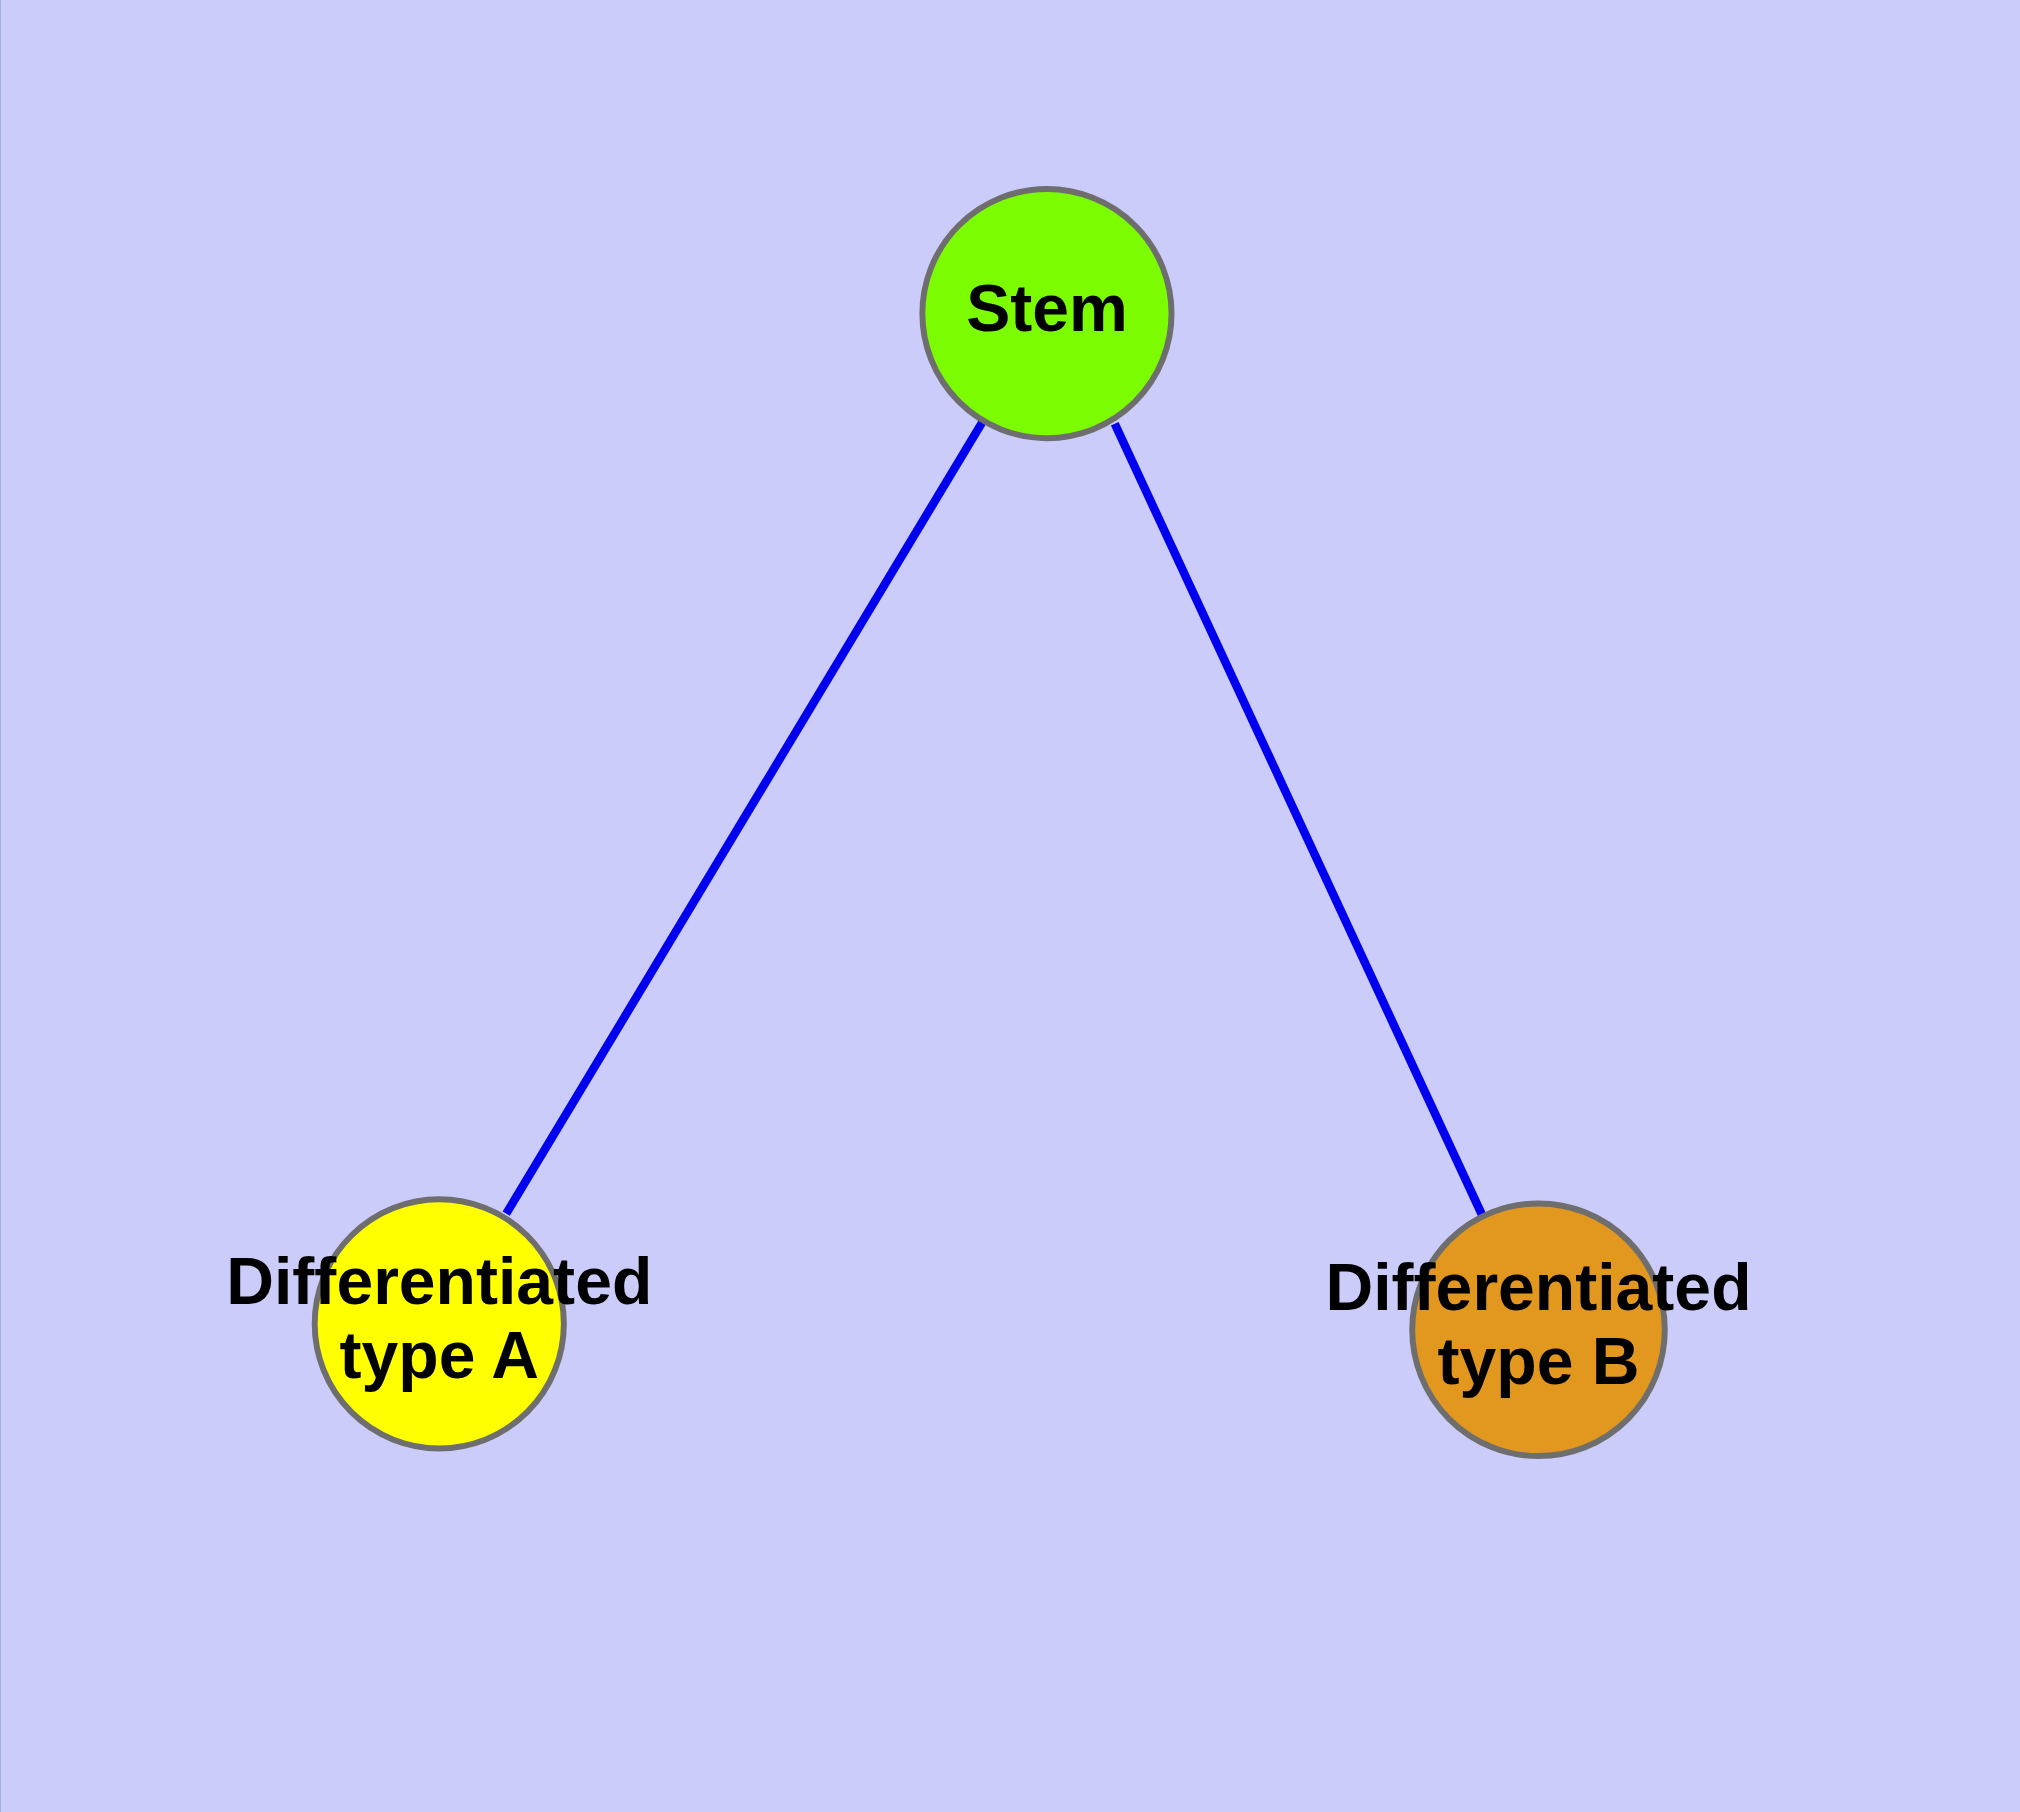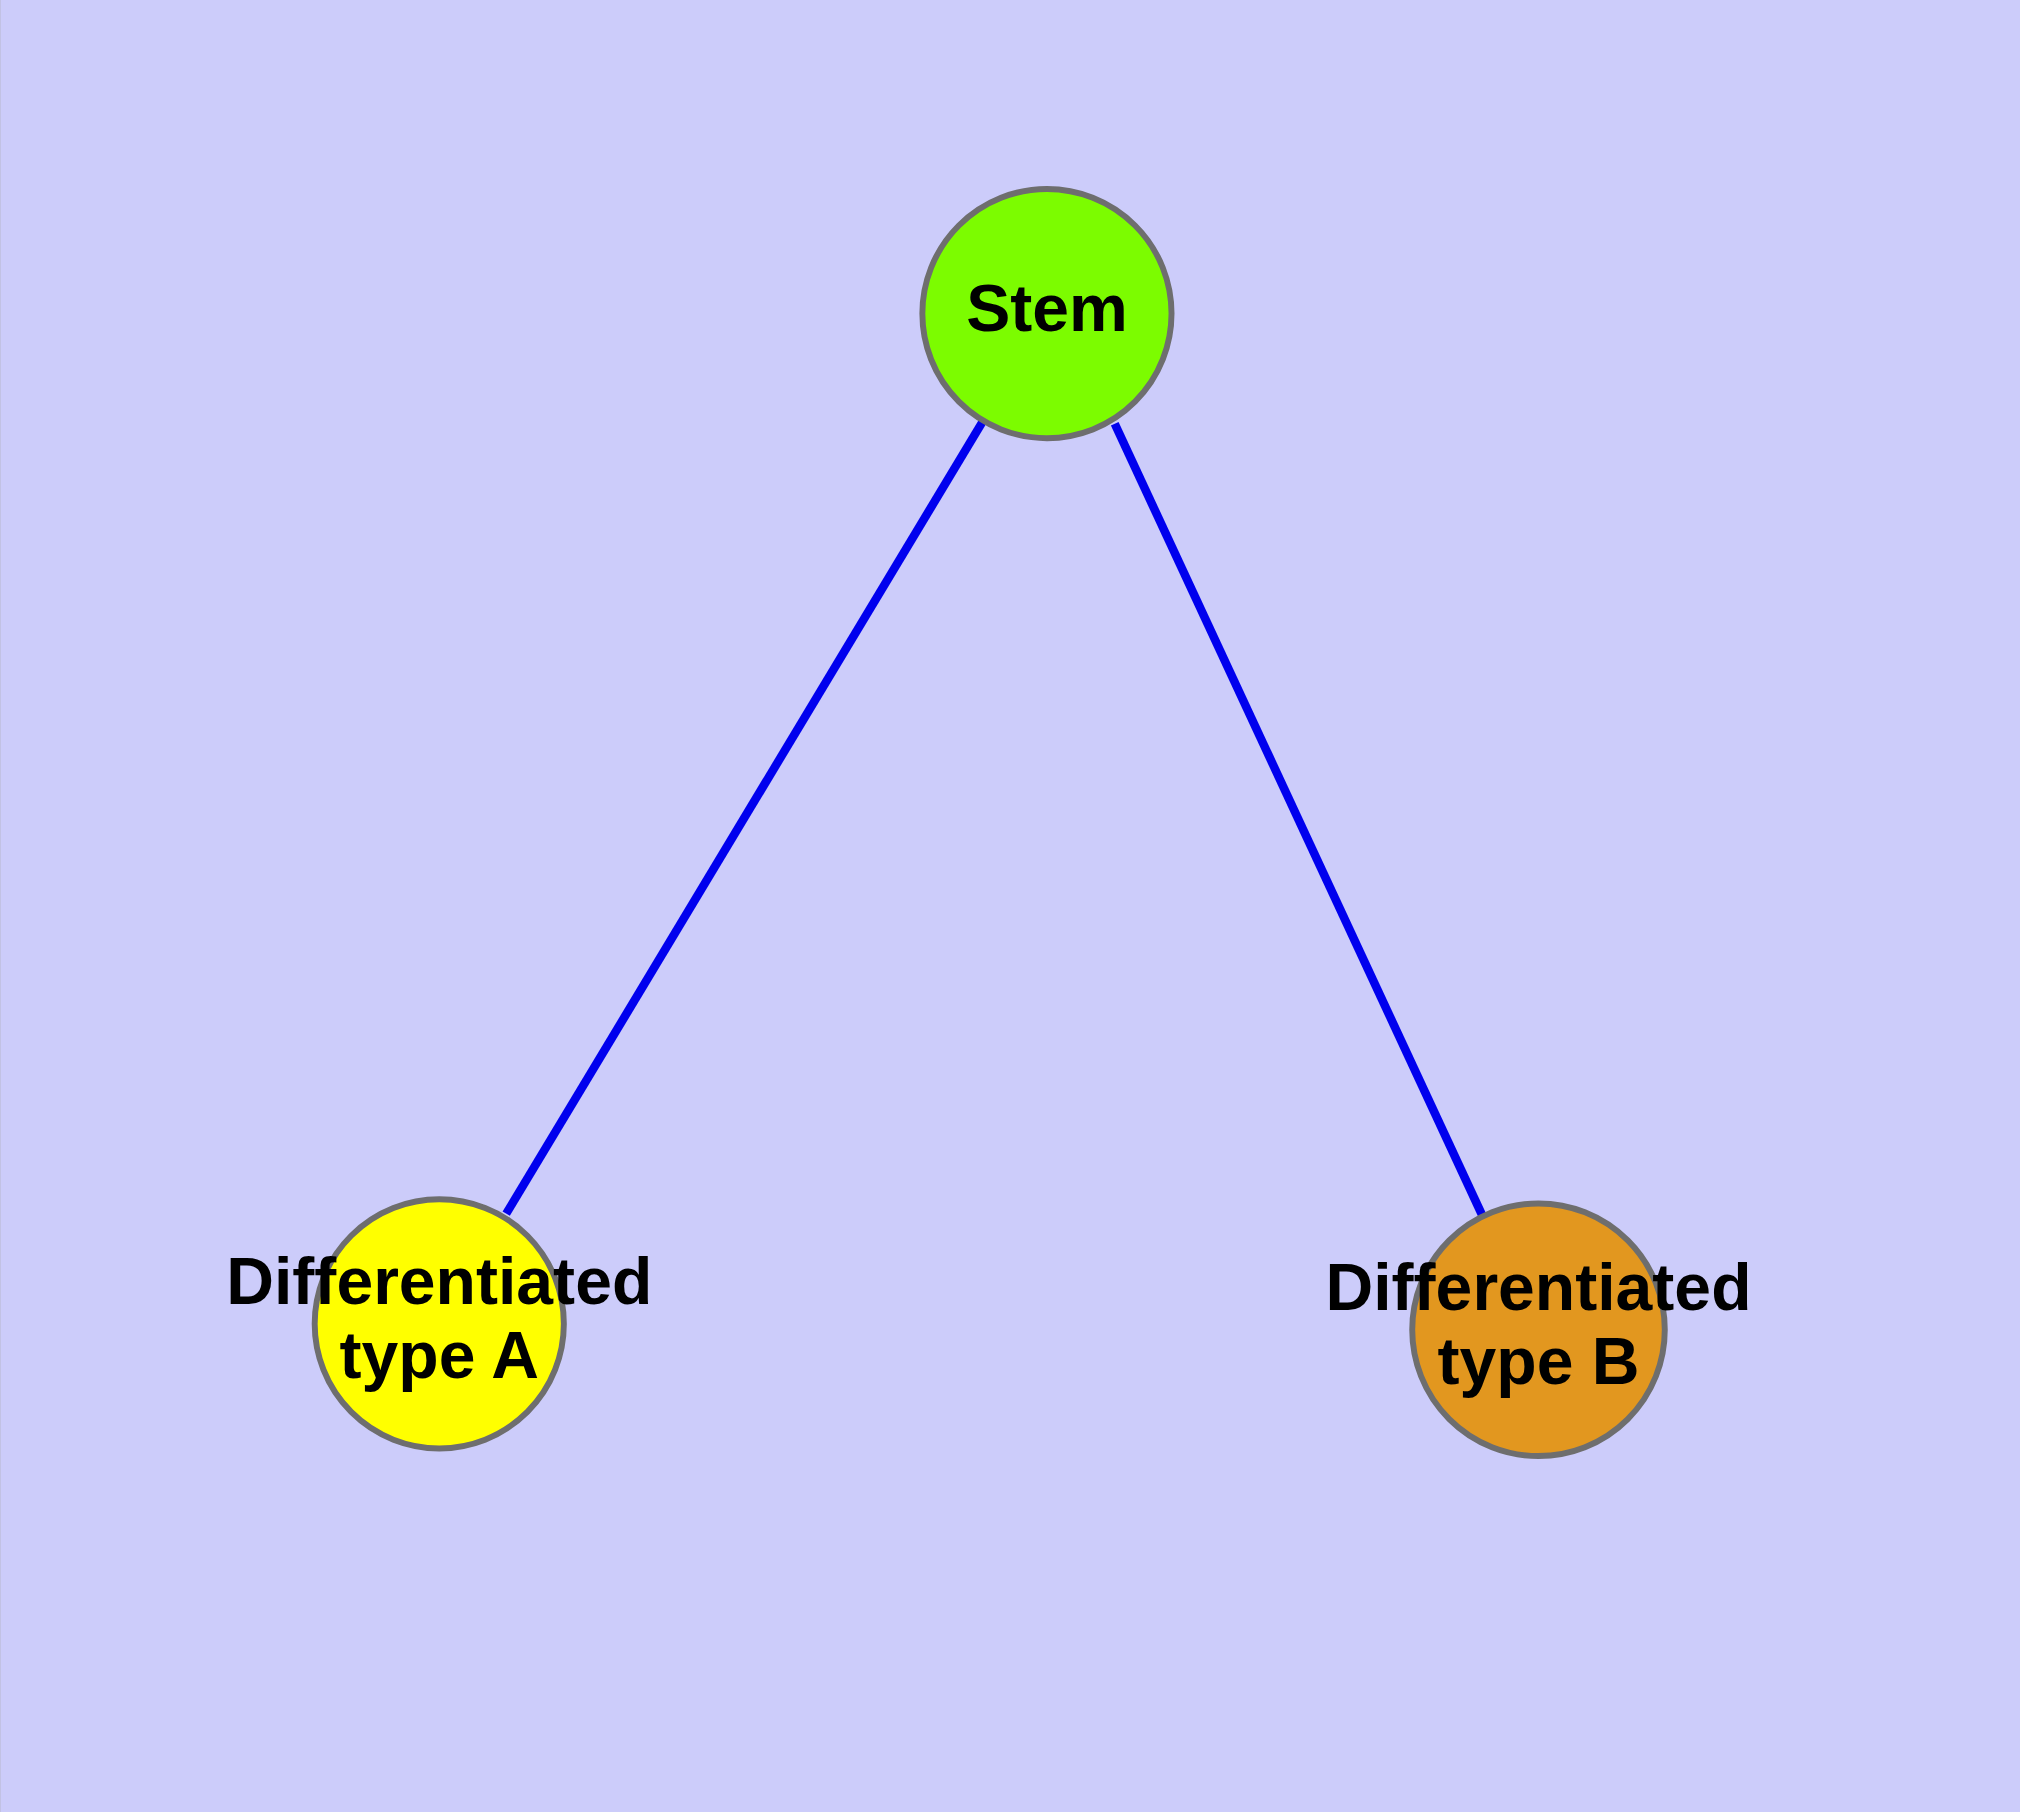--- a/index.html
+++ b/index.html
@@ -29,21 +29,21 @@
     font-weight: bold;
     fill: #000000;
     text-anchor: middle;
     dominant-baseline: middle;
     paint-order: normal;
   }
 </style>
 </head>
 <body>
 
-<div id="canvas" style="background: #a3a3a3; width: 2021px; height: 1812px;">
+<div id="canvas" style="background: #0369a1; width: 2021px; height: 1812px;">
   <svg id="graph-svg" viewBox="0 0 2384 2138" xmlns="http://www.w3.org/2000/svg" aria-label="graph" style="width: 2021px; height: 1812px;">
 
     <rect id="bg-rect" x="0" y="0" width="2384" height="2138" fill="#ccccfa"></rect>
 
     <g id="edges-layer">
       <line id="edge-stem-to-diff-a" class="graph-edge" x1="1160" y1="496" x2="597" y2="1432" stroke="#0000ee" stroke-width="10" stroke-linecap="butt"></line>
       <line id="edge-stem-to-diff-b" class="graph-edge" x1="1315" y1="500" x2="1750" y2="1437" stroke="#0000ee" stroke-width="10" stroke-linecap="butt"></line>
     </g>
 
     <g id="nodes-layer">

